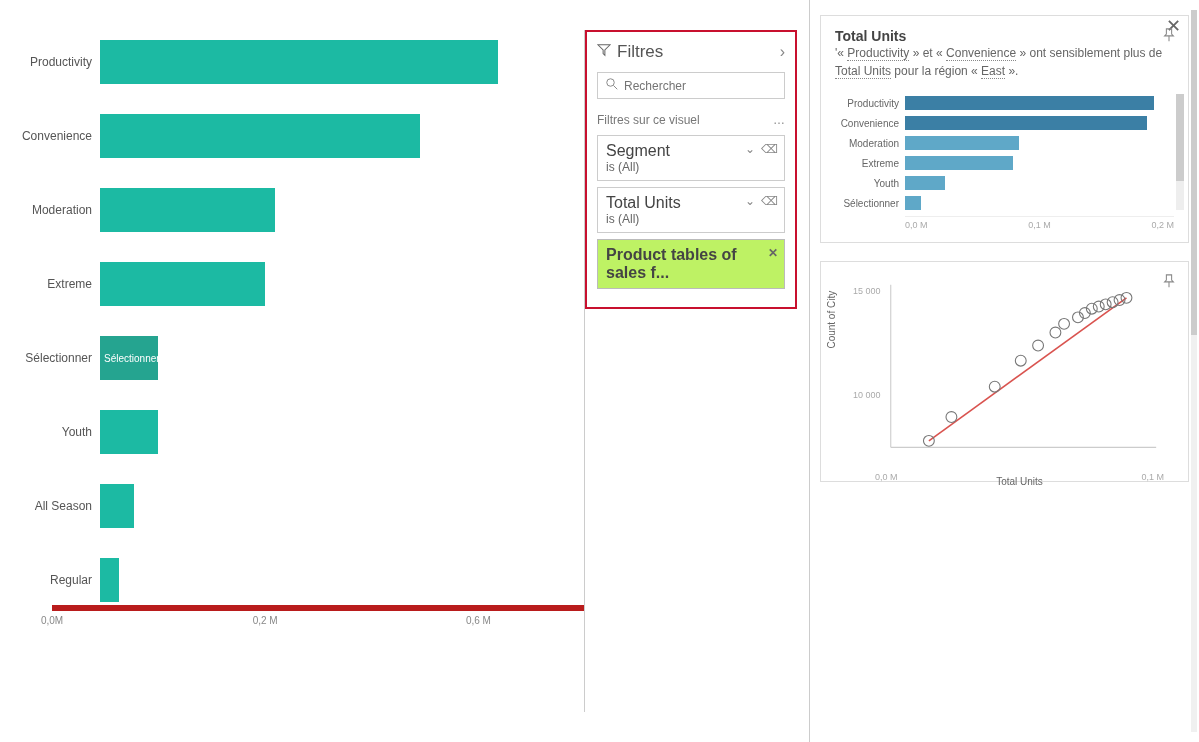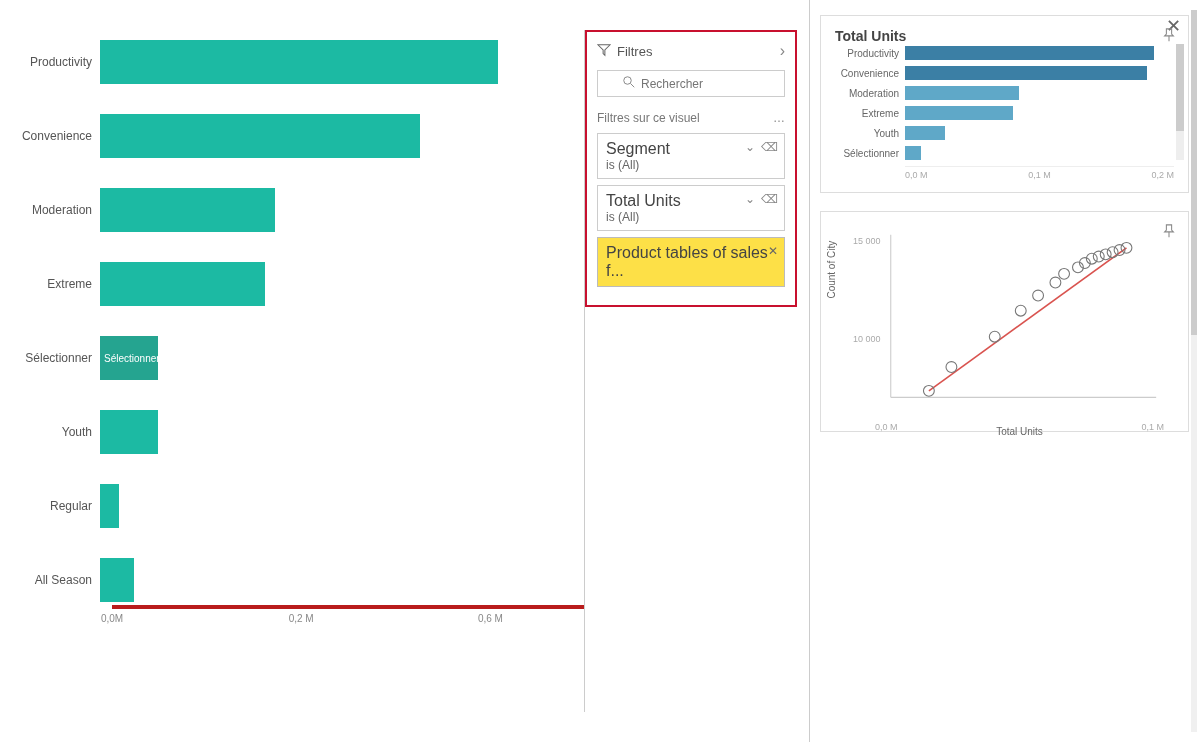--- a/index.html
+++ b/index.html
@@ -12,36 +12,36 @@
 
 .close-btn { position: absolute; top: 15px; right: 18px; font-size: 18px; color: #666; cursor: pointer; }
 
 
 .main-chart { position: relative; height: 570px; }
 .bar-row { display: flex; align-items: center; height: 54px; margin-bottom: 20px; }
 .bar-label { width: 100px; text-align: right; padding-right: 8px; font-size: 12px; color: #555; }
 .bar-track { flex: 1; position: relative; height: 44px; }
 .bar { height: 100%; background: #1cbaa3; }
 .bar-select { background: #25a490; color: #fff; font-size: 10px; display: flex; align-items: center; padding-left: 4px; }
-.main-axis { position: relative; margin-left: 112px; height: 20px; border-top: 4px solid #b91c1c; }
+.main-axis { position: relative; margin-left: 52px; height: 20px; border-top: 6px solid #b91c1c; }
 .main-tick { position: absolute; font-size: 10px; color: #888; top: 4px; transform: translateX(-50%); }
 .divider-v { position: absolute; right: 0; top: 30px; bottom: 30px; border-left: 1px solid #ccc; }
 
 
 .filters-panel { border: 2px solid #c8102e; margin-right: 12px; padding: 10px 10px 12px 10px; }
 .filters-header { display: flex; align-items: center; justify-content: space-between; margin-bottom: 10px; }
-.filters-title { display: flex; align-items: center; gap: 6px; font-size: 13px; color: #555; }
-.search-box { display: flex; align-items: center; border: 1px solid #ccc; padding: 5px 25px; margin-bottom: 14px; }
+.filters-title { display: flex; align-items: center; gap: 6px; font-size: 17px; color: #555; }
+.search-box { display: flex; align-items: center; border: 1px solid #ccc; padding: 5px 8px; margin-bottom: 14px; }
 .search-box input { border: none; outline: none; font-size: 12px; width: 100%; color: #555; }
 .filter-section-label { font-size: 12px; color: #777; margin-bottom: 8px; display: flex; justify-content: space-between; }
 .filter-card { border: 1px solid #ccc; padding: 6px 8px; margin-bottom: 6px; position: relative; }
 .filter-card-name { font-size: 16px; color: #444; }
 .filter-card-val { font-size: 12px; color: #666; }
 .filter-card-icons { position: absolute; right: 6px; top: 6px; display: flex; gap: 6px; color: #888; font-size: 12px; }
-.filter-card-selected { background: #fde047; border-color: #bbb; font-weight: 400; }
+.filter-card-selected { background: #bef264; border-color: #bbb; font-weight: 700; }
 .filter-card-selected .remove-x { color: #666; }
 
 
 .insight-card { border: 1px solid #ddd; padding: 12px 14px; margin-bottom: 18px; position: relative; }
 .insight-title { font-size: 14px; font-weight: 600; color: #444; }
 .insight-sub { font-size: 10px; color: #888; letter-spacing: 0.5px; margin-top: 2px; margin-bottom: 10px; }
 .pin-icon { position: absolute; right: 12px; top: 12px; color: #888; }
 .insight-text { font-size: 12px; color: #666; line-height: 1.5; margin-bottom: 14px; }
 .insight-text .hl { border-bottom: 1px dotted #888; }
 
@@ -104,29 +104,29 @@
             <div class="bar bar-select" style="width: 12%;">Sélectionner</div>
           </div>
         </div>
         <div class="bar-row">
           <div class="bar-label">Youth</div>
           <div class="bar-track">
             <div class="bar" style="width: 12%;"></div>
           </div>
         </div>
         <div class="bar-row">
+          <div class="bar-label">All Season</div>
+          <div class="bar-track">
+            <div class="bar" style="width: 7%;"></div>
+          </div>
+        </div>
+        <div class="bar-row">
           <div class="bar-label">Regular</div>
           <div class="bar-track">
             <div class="bar" style="width: 4%;"></div>
-          </div>
-        </div>
-        <div class="bar-row">
-          <div class="bar-label">All Season</div>
-          <div class="bar-track">
-            <div class="bar" style="width: 7%;"></div>
           </div>
         </div>
       </div>
     <div class="main-axis" id="main-axis">
         <span class="main-tick" style="left: 0%;">0,0M</span>
         <span class="main-tick" style="left: 40%;">0,2 M</span>
         <span class="main-tick" style="left: 80%;">0,6 M</span>
       </div>
     <div class="divider-v"></div>
   </div>
@@ -187,20 +187,21 @@
   <div class="right-col">
     <span class="close-btn">✕</span>
 
     <div class="insight-card">
       <span class="pin-icon">
         <svg width="14" height="14" viewBox="0 0 16 16">
             <path d="M5 1 L11 1 L11 7 L13 9 L3 9 L5 7 Z M8 9 L8 15" fill="none" stroke="#888" stroke-width="1.2"></path>
           </svg>
       </span>
       <div class="insight-title">Total Units</div>
+      <div class="insight-text" id="insight1-text">'« <span class="hl">Productivity</span> » et « <span class="hl">Convenience</span> » ont sensiblement plus de <span class="hl">Total Units</span> pour la région « <span class="hl">East</span> ».</div>
       <div class="small-chart">
         <div id="small-bars">
             <div class="small-bar-row">
               <div class="small-bar-label">Productivity</div>
               <div class="small-bar-track">
                 <div class="small-bar hi" style="width: 92.5%;"></div>
               </div>
             </div>
             <div class="small-bar-row">
               <div class="small-bar-label">Convenience</div>
@@ -246,21 +247,21 @@
 
     <div class="insight-card">
       <span class="pin-icon">
         <svg width="14" height="14" viewBox="0 0 16 16">
             <path d="M5 1 L11 1 L11 7 L13 9 L3 9 L5 7 Z M8 9 L8 15" fill="none" stroke="#888" stroke-width="1.2"></path>
           </svg>
       </span>
       <div class="scatter-wrap">
         <div class="axis-label-y" id="scatter-ylabel">Count of City</div>
         <div class="scatter-ticks-y" style="top:12px;" id="sy1">15 000</div>
-        <div class="scatter-ticks-y" style="top:110px;" id="sy0">10 000</div>
+        <div class="scatter-ticks-y" style="top:116px;" id="sy0">10 000</div>
         <svg class="scatter-svg" id="scatter-svg" viewBox="0 0 300 180">
             <line x1="45" y1="10" x2="45" y2="160" stroke="#ccc"></line>
             <line x1="45" y1="160" x2="290" y2="160" stroke="#ccc"></line>
             <line x1="80.2" y1="154" x2="262.6" y2="22" stroke="#d9534f" stroke-width="1.5"></line>
             <circle cx="80.2" cy="154" r="5" fill="none" stroke="#777" stroke-width="1"></circle>
             <circle cx="101" cy="132" r="5" fill="none" stroke="#777" stroke-width="1"></circle>
             <circle cx="141" cy="104" r="5" fill="none" stroke="#777" stroke-width="1"></circle>
             <circle cx="165" cy="80" r="5" fill="none" stroke="#777" stroke-width="1"></circle>
             <circle cx="181.00000000000003" cy="66" r="5" fill="none" stroke="#777" stroke-width="1"></circle>
             <circle cx="197.00000000000003" cy="54" r="5" fill="none" stroke="#777" stroke-width="1"></circle>

